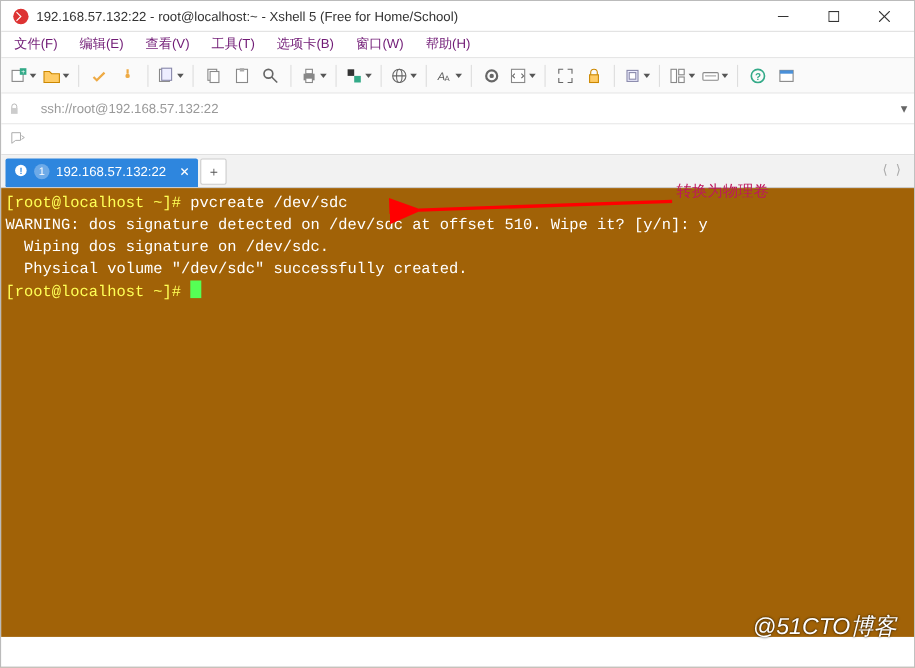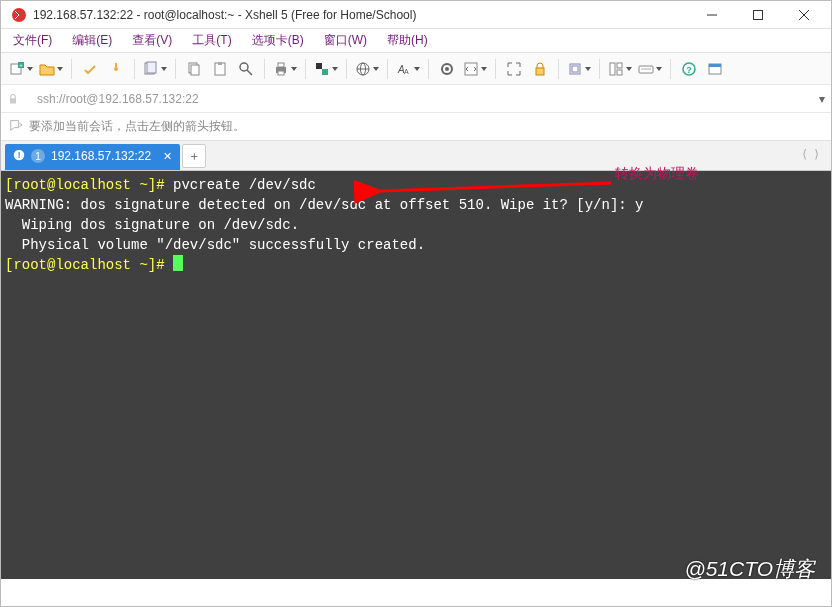--- a/index.html
+++ b/index.html
@@ -151,21 +151,21 @@
   }
   .tab-arrows {
     position: absolute;
     right: 10px; top: 6px;
     color: #aaa;
     font-size: 12px;
     letter-spacing: 2px;
   }
   
   .terminal {
-    background: #404040;
+    background: #a16207;
     color: #fff;
     font-family: "Consolas", "Courier New", monospace;
     font-size: 14px;
     line-height: 20px;
     height: 408px;
     padding: 4px 4px;
     white-space: pre;
     position: relative;
   }
   .t-yellow { color: #ffff55; }
@@ -400,21 +400,20 @@
   <span class="addr-dd">▾</span>
 </div>
 
 <div class="hintbar">
   <span>
     <svg width="14" height="14" viewBox="0 0 16 16">
         <path d="M2 3h9v8H6l-4 3V3z" fill="none" stroke="#aaa"></path>
         <path d="M12 6l3 2-3 2" fill="none" stroke="#aaa"></path>
       </svg>
   </span>
-  <span>要添加当前会话，点击左侧的箭头按钮。</span>
 </div>
 
 <div class="tabstrip">
   <div class="tab">
     <span>
       <svg width="12" height="12" viewBox="0 0 16 16">
           <circle cx="8" cy="8" r="7" fill="#fff"></circle>
           <text x="8" y="12" font-size="11" fill="#2e86de" text-anchor="middle" font-weight="bold">!</text>
         </svg>
     </span>

